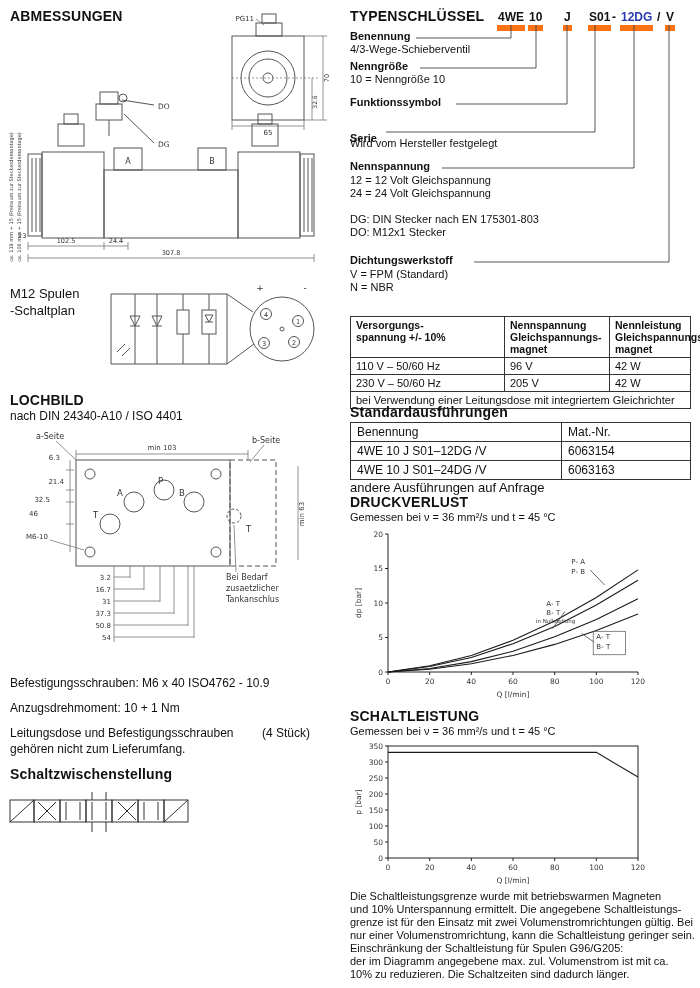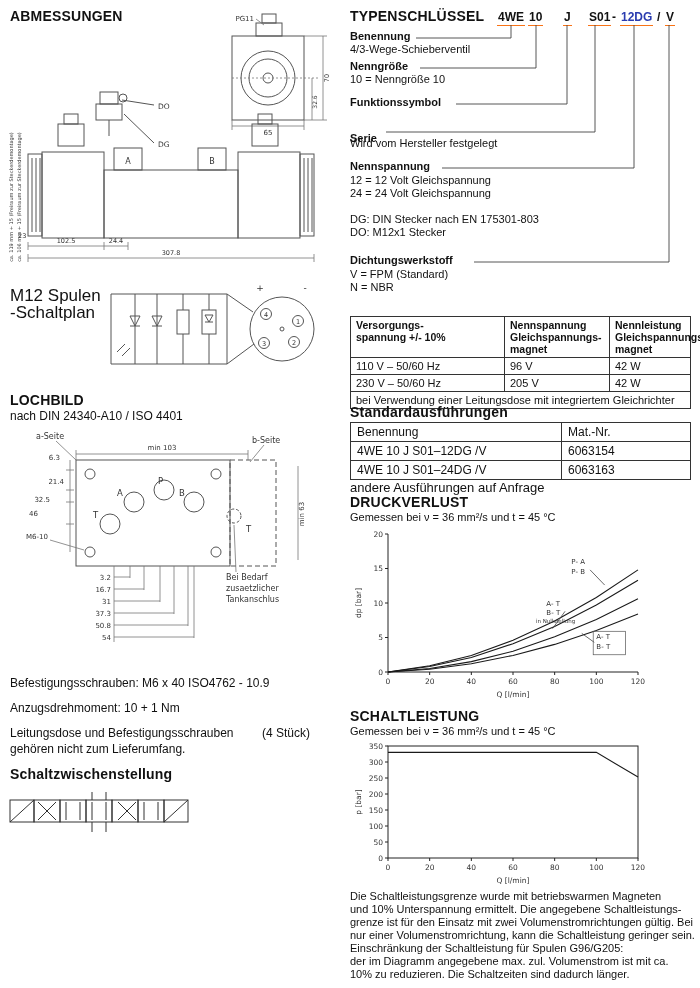--- a/index.html
+++ b/index.html
@@ -3,27 +3,27 @@
 <meta charset="utf-8">
 <style>
   *{margin:0;padding:0;box-sizing:border-box}
   html,body{background:#fff}
   body{font-family:"Liberation Sans","DejaVu Sans",sans-serif;color:#111}
   .page{position:relative;width:700px;height:988px;background:#ffffff;overflow:hidden}
   .abs{position:absolute}
   .h-title{font-size:14px;font-weight:bold;letter-spacing:.2px}
   .t11{font-size:11px;line-height:12px;white-space:nowrap}
   .t12{font-size:12px;white-space:nowrap}
-  .t13{font-size:17px;white-space:nowrap}
+  .t13{font-size:13px;white-space:nowrap}
   .small{font-size:13px;white-space:nowrap}
   .bold{font-weight:bold}
   .blue{color:#2a3cb0}
   .pre{white-space:pre-line}
   .code{font-size:12px;font-weight:bold;white-space:nowrap}
-  .u{border-bottom:1px solid #f97316;padding:0 1px 1px 1px}
+  .u{border-bottom:6px solid #f97316;padding:0 1px 1px 1px}
   table{border-collapse:collapse}
   .supply{font-size:11px;table-layout:fixed}
   .supply th,.supply td{border:1px solid #333;padding:2px 5px;text-align:left;vertical-align:top}
   .supply th{font-size:10.5px;font-weight:bold}
   .ctr{text-align:center}
   .fn{font-size:11px}
   .std{font-size:12px;table-layout:fixed}
   .std td{border:1px solid #333;padding:2px 6px;white-space:nowrap}
   svg text{font-family:"DejaVu Sans","Liberation Sans",sans-serif;fill:#333;stroke:none}
 </style>

